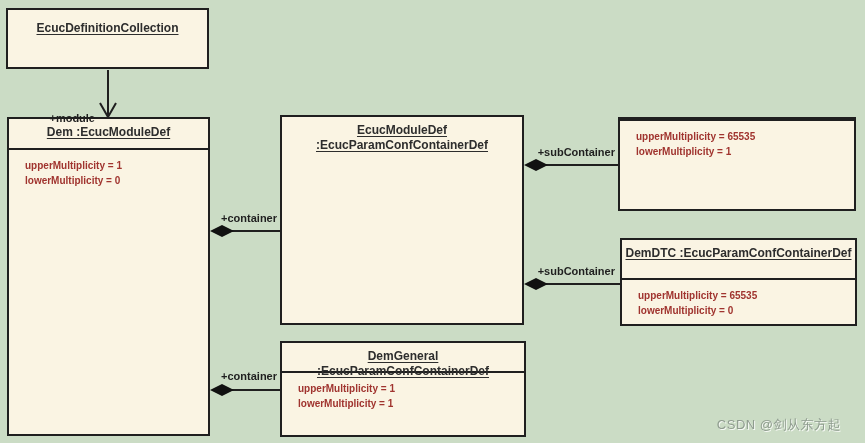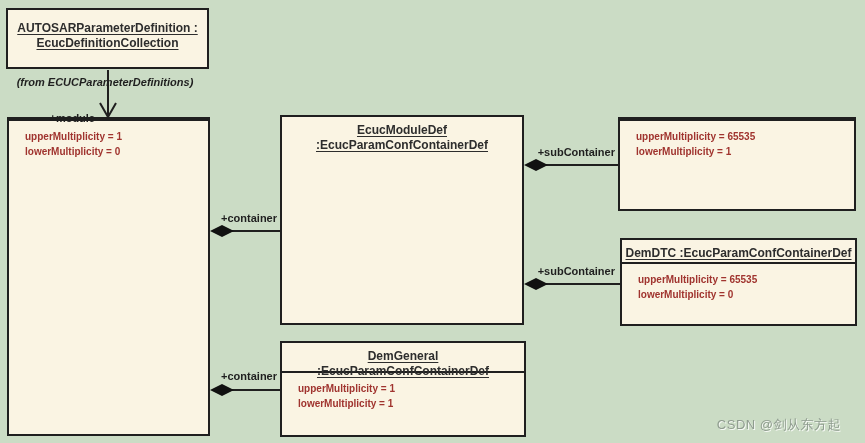--- a/index.html
+++ b/index.html
@@ -86,47 +86,49 @@
     text-shadow: 1px 1px 0 rgba(255,255,255,0.85);
   }
 </style>
 </head>
 <body>
 
 <div id="canvas">
 
   <div class="uml-box" id="box-autosar">
     <div class="box-title">
-      <span class="title-line">AUTOSARParameterDefinition :</span>
       <span class="title-line">EcucDefinitionCollection</span>
     </div>
   </div>
 
   <div class="uml-box" id="box-dem">
+    <div class="box-title" style="height:29px">
+      <span class="title-line">Dem :EcucModuleDef</span>
+    </div>
     <div class="box-attrs">
       <div>upperMultiplicity = 1</div>
       <div>lowerMultiplicity = 0</div>
     </div>
   </div>
 
   <div class="uml-box" id="box-demconfigset">
     <div class="box-title">
       <span class="title-line">EcucModuleDef :EcucParamConfContainerDef</span>
     </div>
   </div>
 
   <div class="uml-box" id="box-demeventparameter">
     <div class="box-attrs">
       <div>upperMultiplicity = 65535</div>
       <div>lowerMultiplicity = 1</div>
     </div>
   </div>
 
   <div class="uml-box" id="box-demdtc">
-    <div class="box-title" style="height:22px">
+    <div class="box-title" style="height:38px">
       <span class="title-line">DemDTC :EcucParamConfContainerDef</span>
     </div>
     <div class="box-attrs">
       <div>upperMultiplicity = 65535</div>
       <div>lowerMultiplicity = 0</div>
     </div>
   </div>
 
   <div class="uml-box" id="box-demgeneral">
     <div class="box-title" style="height:28px">
@@ -149,21 +151,20 @@
     <line x1="212" y1="390" x2="281" y2="390" stroke="#1f1f1f" stroke-width="2"></line>
     <polygon points="210,390 222,384 234,390 222,396" fill="#111"></polygon>
 
     <line x1="526" y1="165" x2="619" y2="165" stroke="#1f1f1f" stroke-width="2"></line>
     <polygon points="524,165 536,159 548,165 536,171" fill="#111"></polygon>
 
     <line x1="526" y1="284" x2="621" y2="284" stroke="#1f1f1f" stroke-width="2"></line>
     <polygon points="524,284 536,278 548,284 536,290" fill="#111"></polygon>
   </svg>
 
-  <div class="conn-label" id="lbl-from">(from ECUCParameterDefinitions)</div>
   <div class="conn-label" id="lbl-module">+module</div>
   <div class="conn-label" id="lbl-container-1">+container</div>
   <div class="conn-label" id="lbl-container-2">+container</div>
   <div class="conn-label" id="lbl-subcontainer-1">+subContainer</div>
   <div class="conn-label" id="lbl-subcontainer-2">+subContainer</div>
 
   <div id="watermark">CSDN @剑从东方起</div>
 
 </div>
 

